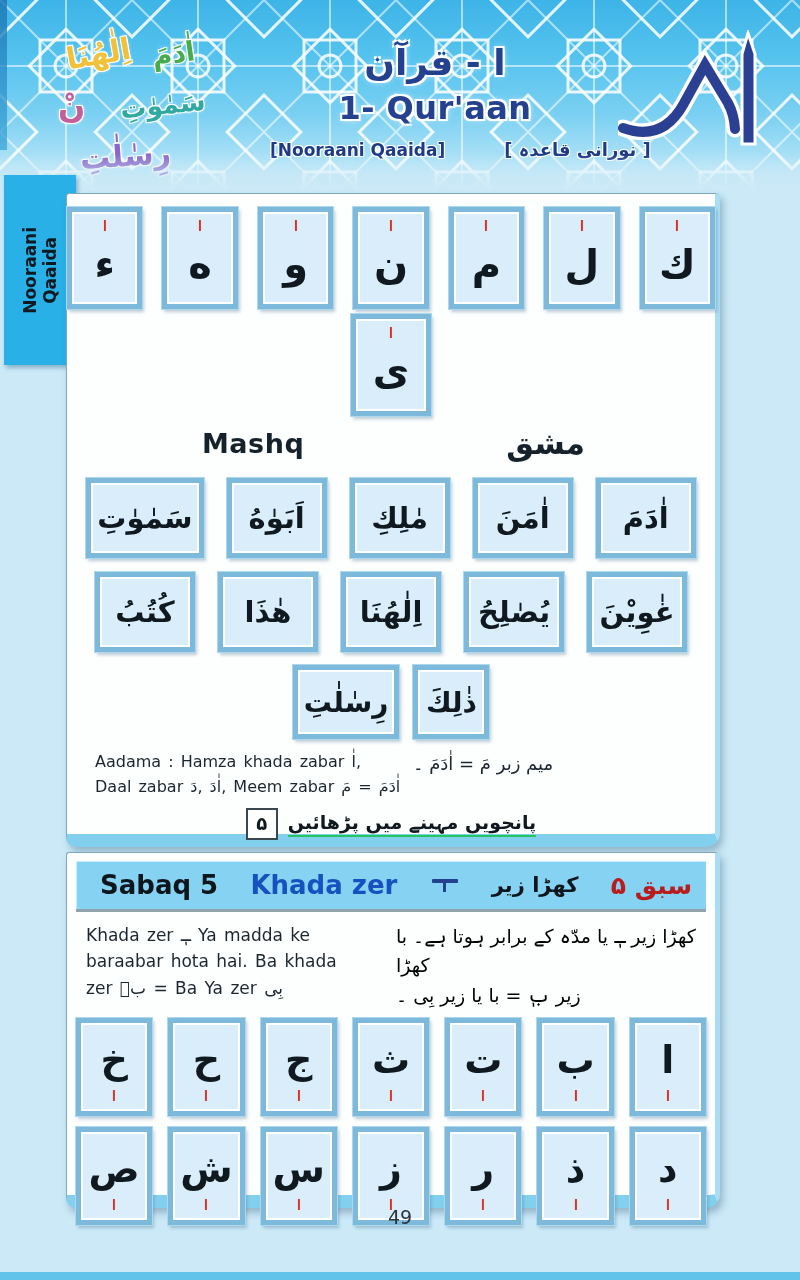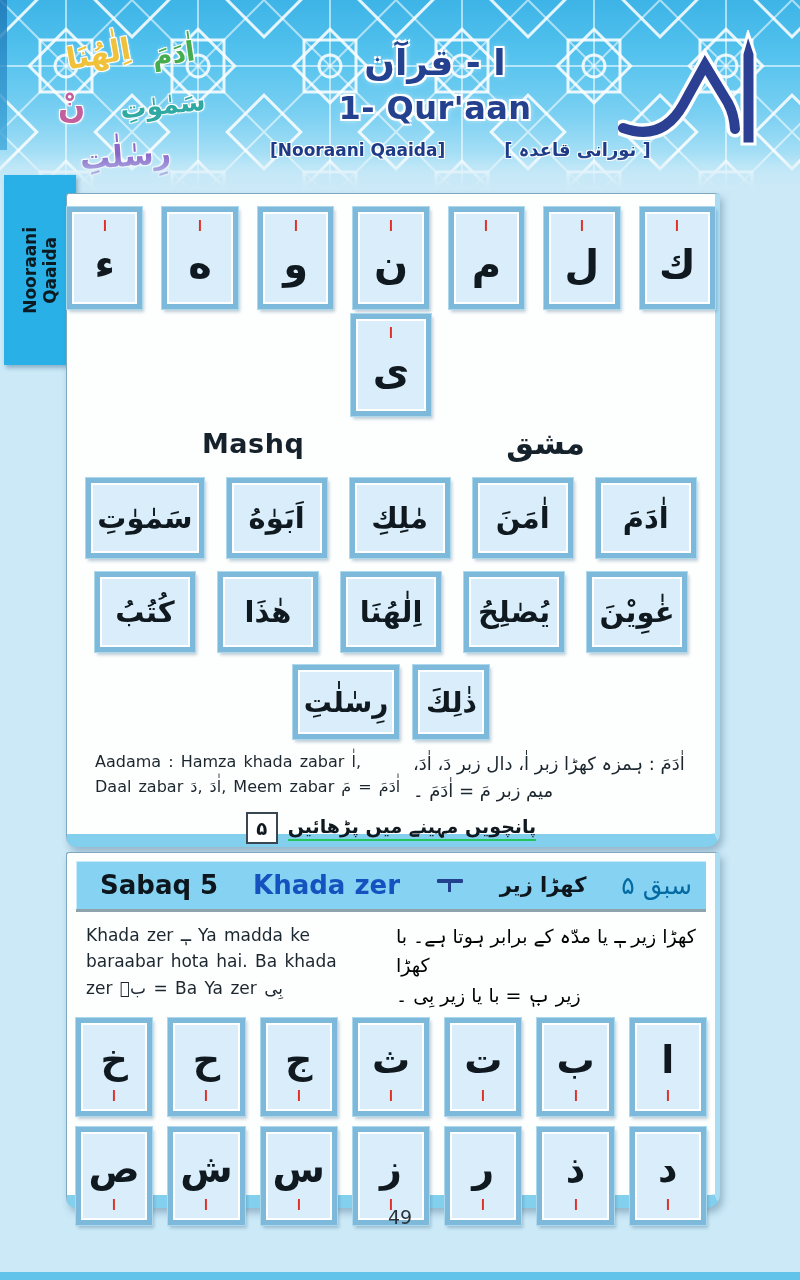--- a/index.html
+++ b/index.html
@@ -90,21 +90,21 @@
   .panel2-inner{padding:8px 9px 0 9px;}
   .sbar{height:48px;background:#85d2f2;border-bottom:3px solid #8fa3ad;
     box-shadow:inset 1px 1px 0 #c8ecfb;display:flex;align-items:center;
     justify-content:space-between;padding:0 14px 0 24px;}
   .s-en{font-size:26px;font-weight:bold;color:#0d161c;}
   .s-topic{font-size:26px;font-weight:bold;color:#1552c0;}
   .kzer-icon{display:inline-block;width:30px;height:20px;position:relative;}
   .kzer-icon .bar{position:absolute;top:4px;left:2px;right:2px;height:3.5px;background:#24418f;border-radius:1px;}
   .kzer-icon .stem{position:absolute;top:7px;left:13px;width:3.5px;height:10px;background:#24418f;}
   .s-topic-ur{font-size:21px;font-weight:bold;color:#0d161c;}
-  .s-ur{font-size:25px;font-weight:normal;color:#0369a1;}
+  .s-ur{font-size:25px;font-weight:bold;color:#b91c1c;}
   .sbody{display:flex;justify-content:space-between;padding:10px 10px 0 10px;}
   .sb-en{width:305px;font-size:17px;color:#1c262e;line-height:1.55;word-spacing:2px;}
   .sb-ur{width:300px;font-size:19px;color:#000000;line-height:1.55;direction:rtl;text-align:left;}
   .srow{display:flex;justify-content:center;gap:16px;}
   .srow1{margin-top:8px;}
   .srow2{margin-top:11px;}
   .srow .lbox{width:72px;height:88px;}
   .srow .lbox .glyph{margin-top:-14px;font-size:38px;}
 
   
@@ -246,21 +246,20 @@
       </div>
 
     <div class="explain">
       <div class="ex-en">
 
       <div>Aadama :  Hamza  khada  zabar اٰ,</div>
           <div>Daal zabar دَ,‎ اٰدَ,‎ Meem zabar مَ‎ = اٰدَمَ</div>
         </div>
       <div class="ex-ur">
 
-      <div>اٰدَمَ : ہمزہ کھڑا زبر اٰ، دال زبر دَ، اٰدَ،</div>
           <div>میم زبر مَ = اٰدَمَ ۔</div>
         </div>
     </div>
 
     <div class="note">
       <span class="note-num">۵</span>
       <span class="note-txt" dir="rtl">پانچویں مہینے میں پڑھائیں</span>
     </div>
   </div>
 

